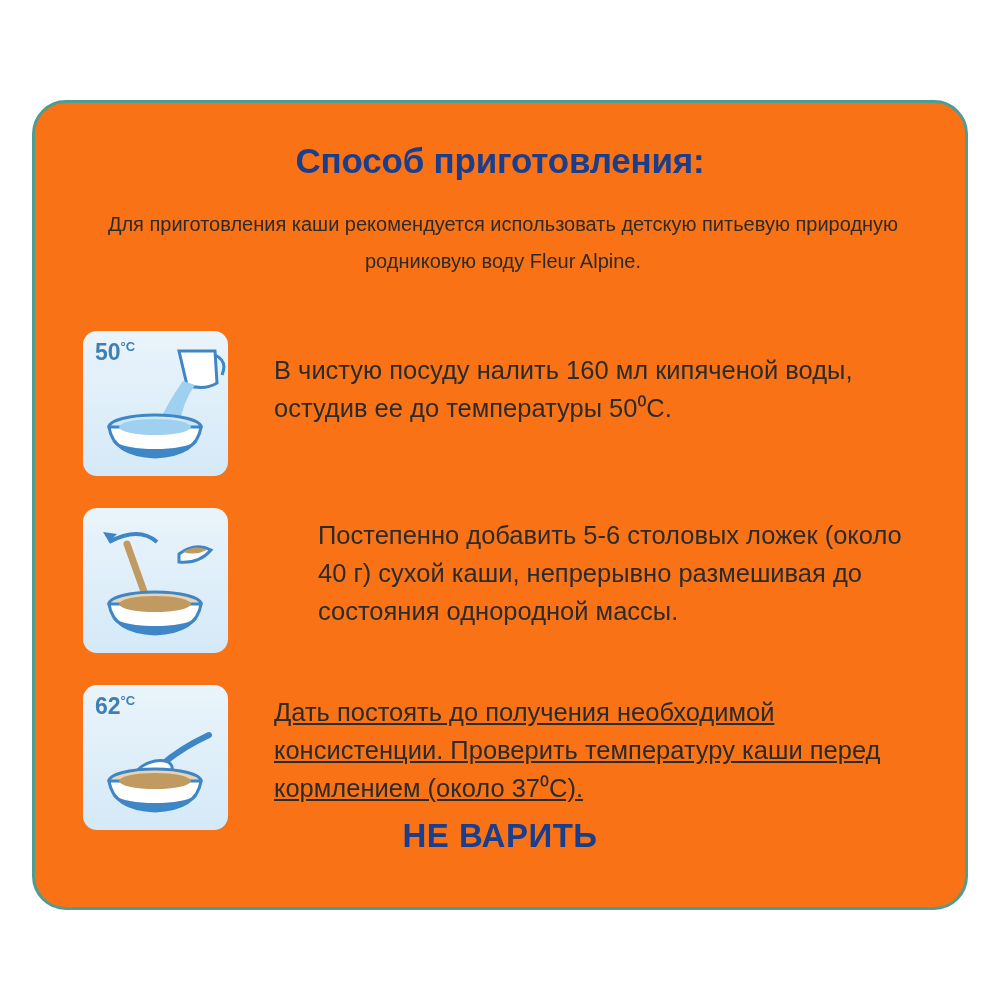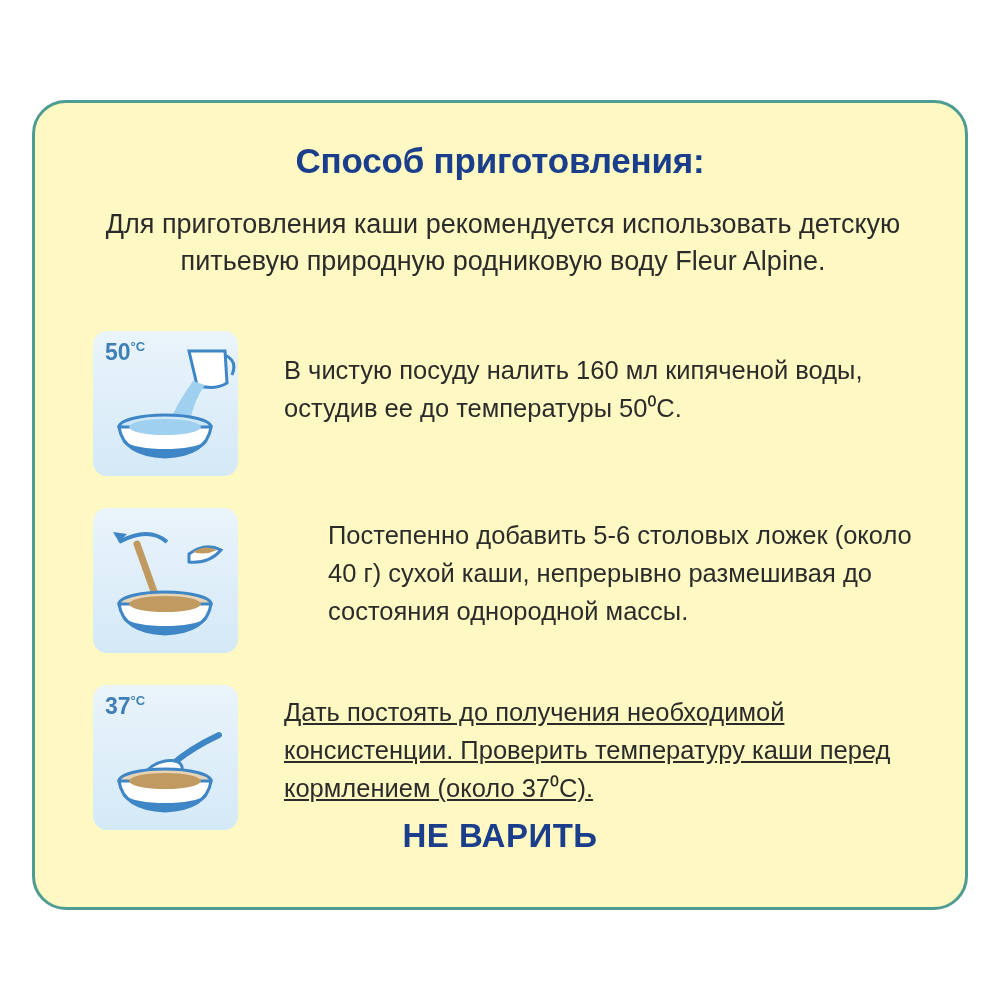--- a/index.html
+++ b/index.html
@@ -22,49 +22,49 @@
   
   .card {
     position: absolute;
     left: 32px;
     top: 100px;
     width: 936px;
     height: 810px;
     box-sizing: border-box;
     border: 3px solid #4e9c92;
     border-radius: 34px;
-    background: #fef9c3;
+    background: #f97316;
   }
 
   .title {
     position: absolute;
     left: 0;
     top: 38px;
     width: 100%;
     text-align: center;
     font-size: 35px;
     font-weight: bold;
     color: #1b3e8c;
     letter-spacing: -0.2px;
   }
 
   .intro {
     position: absolute;
     left: 40px;
     top: 103px;
     width: 856px;
     text-align: center;
-    font-size: 27px;
+    font-size: 20px;
     line-height: 37px;
     color: #2b2b2b;
   }
 
   .steps {
     position: absolute;
-    left: 58px;
+    left: 48px;
     top: 228px;
     width: 830px;
   }
 
   .step {
     position: relative;
     display: flex;
     align-items: flex-start;
     margin-bottom: 32px;
   }
@@ -176,21 +176,21 @@
           <svg class="icon-svg" width="145" height="145" viewBox="0 0 145 145" aria-hidden="true">
 
             <path d="M72 86 Q92 66 126 50" fill="none" stroke="#3f86c6" stroke-width="6" stroke-linecap="round"></path>
             <ellipse cx="70" cy="88" rx="20" ry="11" transform="rotate(-20 70 88)" fill="#ffffff" stroke="#3f86c6" stroke-width="3"></ellipse>
 
             <ellipse cx="72" cy="96" rx="46" ry="12" fill="#e7d4b4" stroke="#3f86c6" stroke-width="3"></ellipse>
             <path d="M26 96 Q30 124 72 126 Q114 124 118 96 Z" fill="#ffffff" stroke="#3f86c6" stroke-width="3"></path>
             <path d="M29 110 Q40 124 72 126 Q104 124 115 110 Q100 118 72 118 Q44 118 29 110 Z" fill="#3f86c6"></path>
             <ellipse cx="72" cy="96" rx="36" ry="8" fill="#c19a62"></ellipse>
           </svg>
-          <div class="temp-label"><span>37</span><sup>°C</sup></div>
+          <div class="temp-label"><span>62</span><sup>°C</sup></div>
         </div>
         <div class="step-text s3">Дать постоять до получения необходимой консистенции. Проверить температуру каши перед кормлением (около 37⁰С).</div>
       </div>
 
     </div>
 
     <div class="no-boil">НЕ ВАРИТЬ</div>
 
   </div>
 </div>

